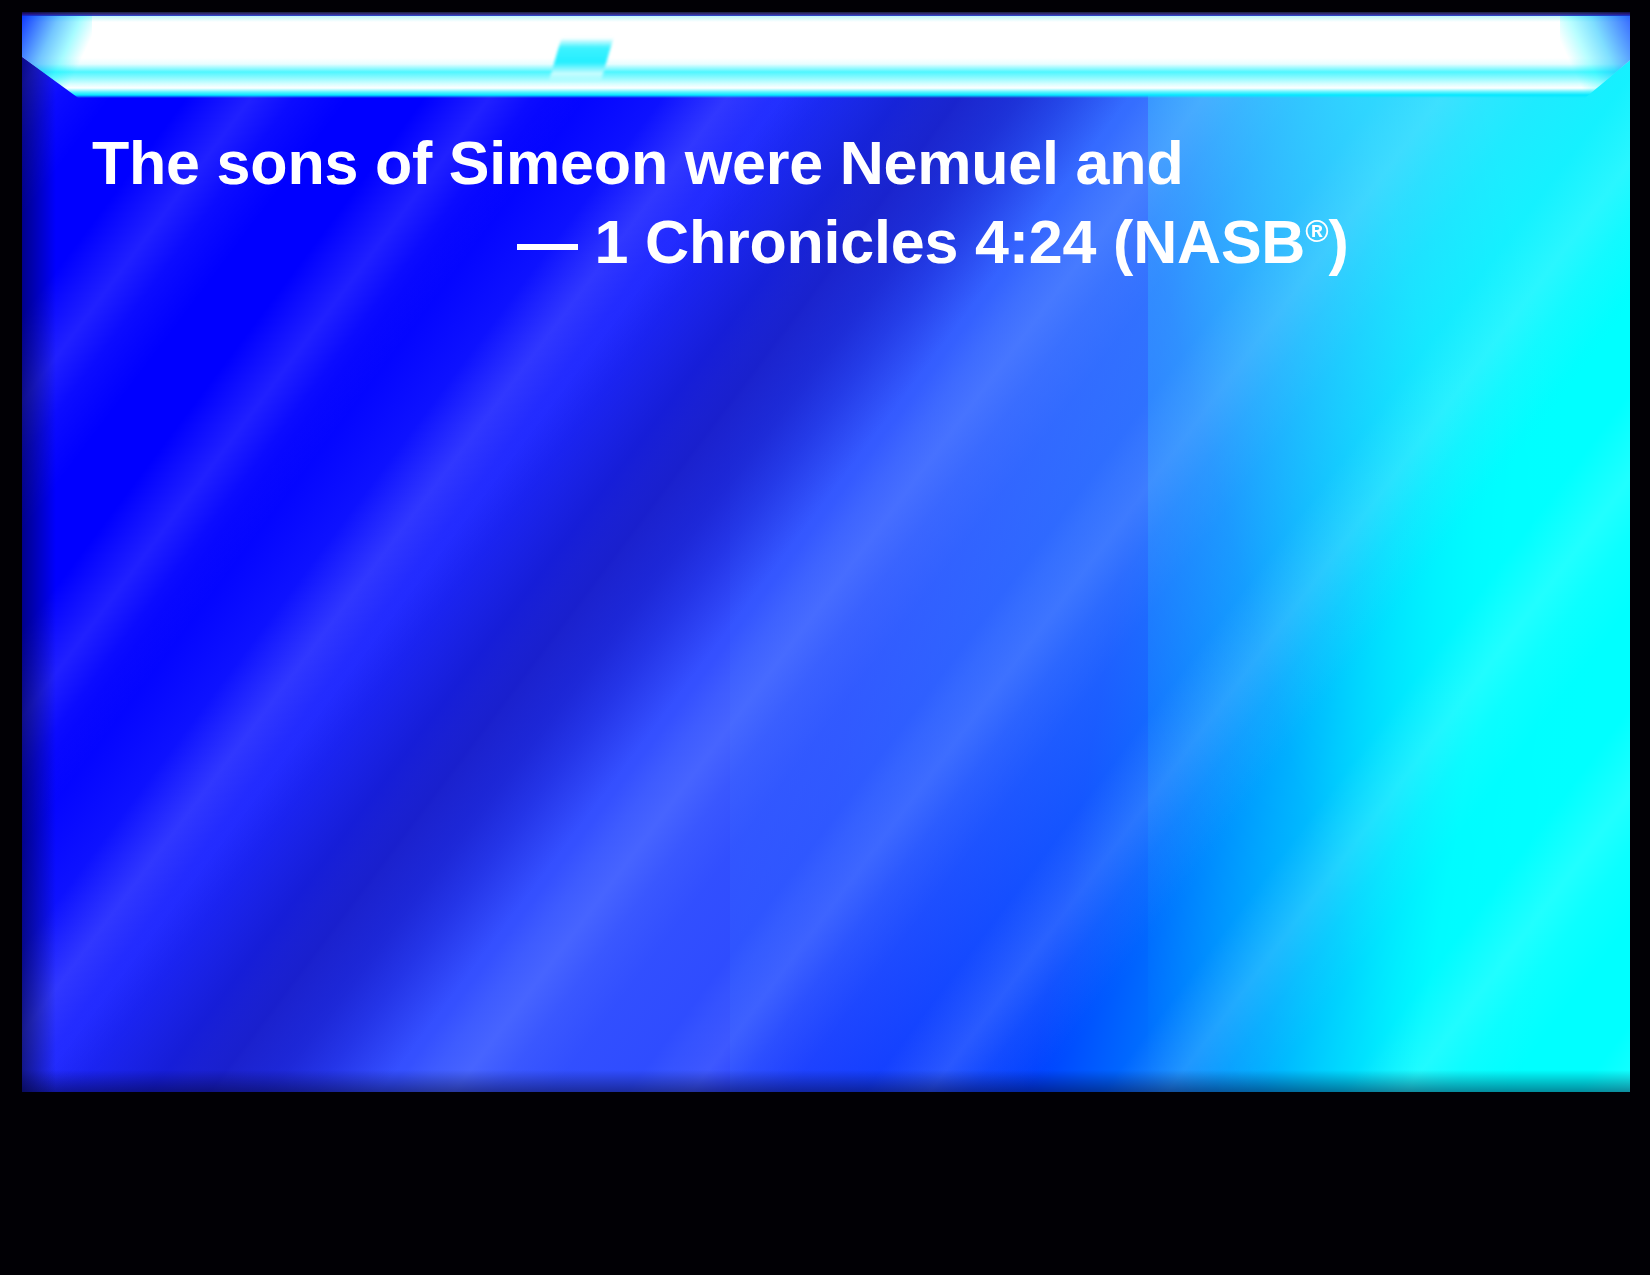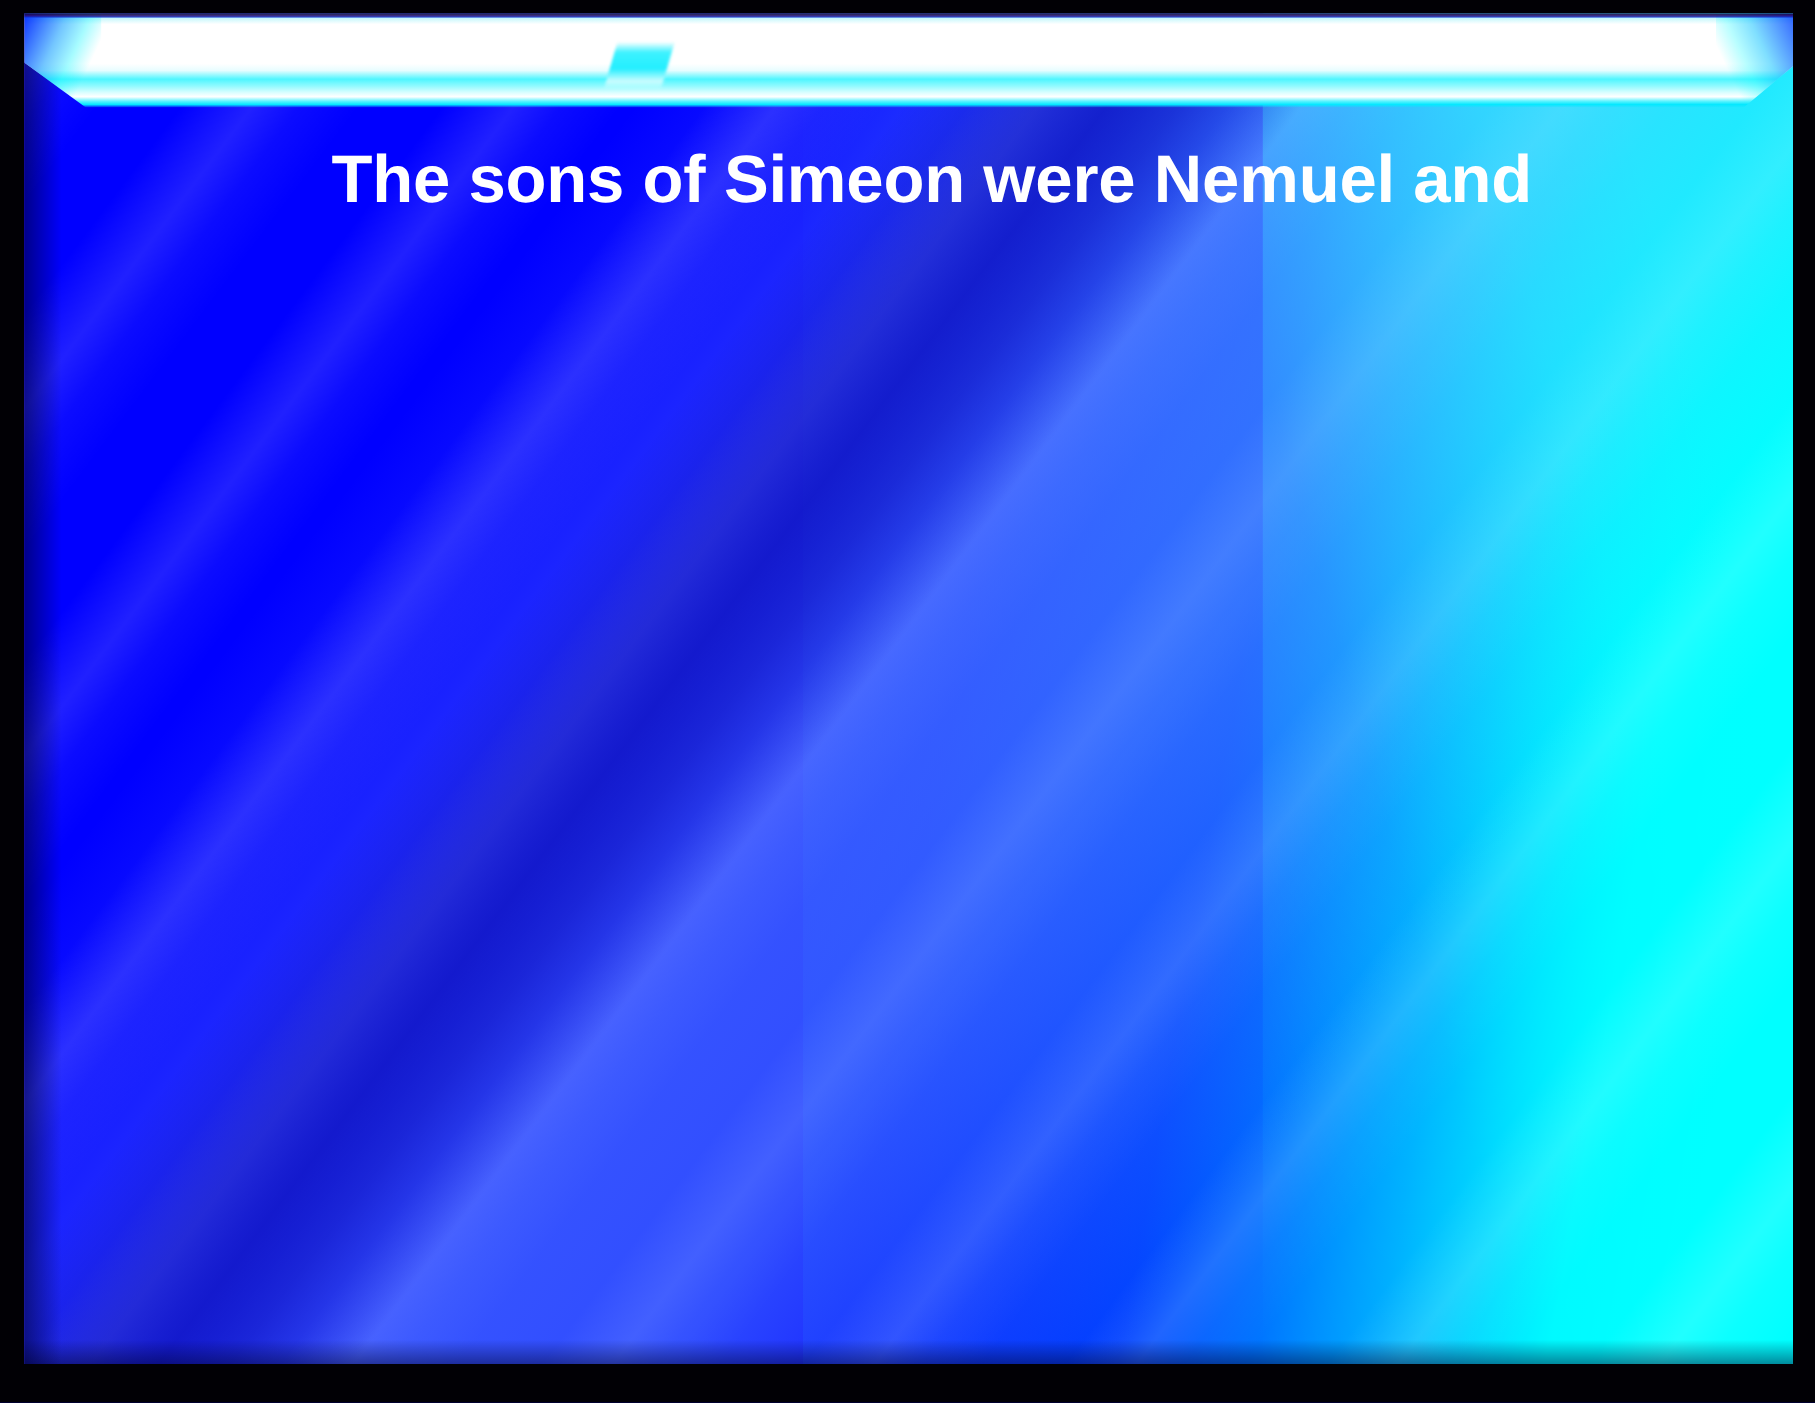--- a/index.html
+++ b/index.html
@@ -17,24 +17,23 @@
     position:relative;
     width:1650px; height:1275px;
     background:#010005;
     overflow:hidden;
   }
 
   
   #slide-canvas {
     position:absolute;
     left:22px; top:12px;
-    width:1608px; height:1228px;
-    background:#4c1d95;
+    width:1608px; height:1080px;
+    background:#0f172a;
     overflow:hidden;
-    text-align:center;
   }
 
   
   .bg-base {
     position:absolute; inset:0;
     background:#0000ff;
   }
 
   
   .bg-right-glow {
@@ -220,17 +219,20 @@
     <div id="top-light-bar">
       <div id="top-bar-notch"></div>
     </div>
     <div id="top-seam"></div>
 
     <div id="verse-block">
 
       <div class="verse-line">The sons of Simeon were Nemuel and</div>
 
 
+      <div id="verse-citation">
+        <span>— </span><span>1 Chronicles 4:24 (NASB</span><sup class="reg-mark">®</sup><span>)</span>
+      </div>
 
     </div>
 
   </div>
 </div>
 
 </body></html>

